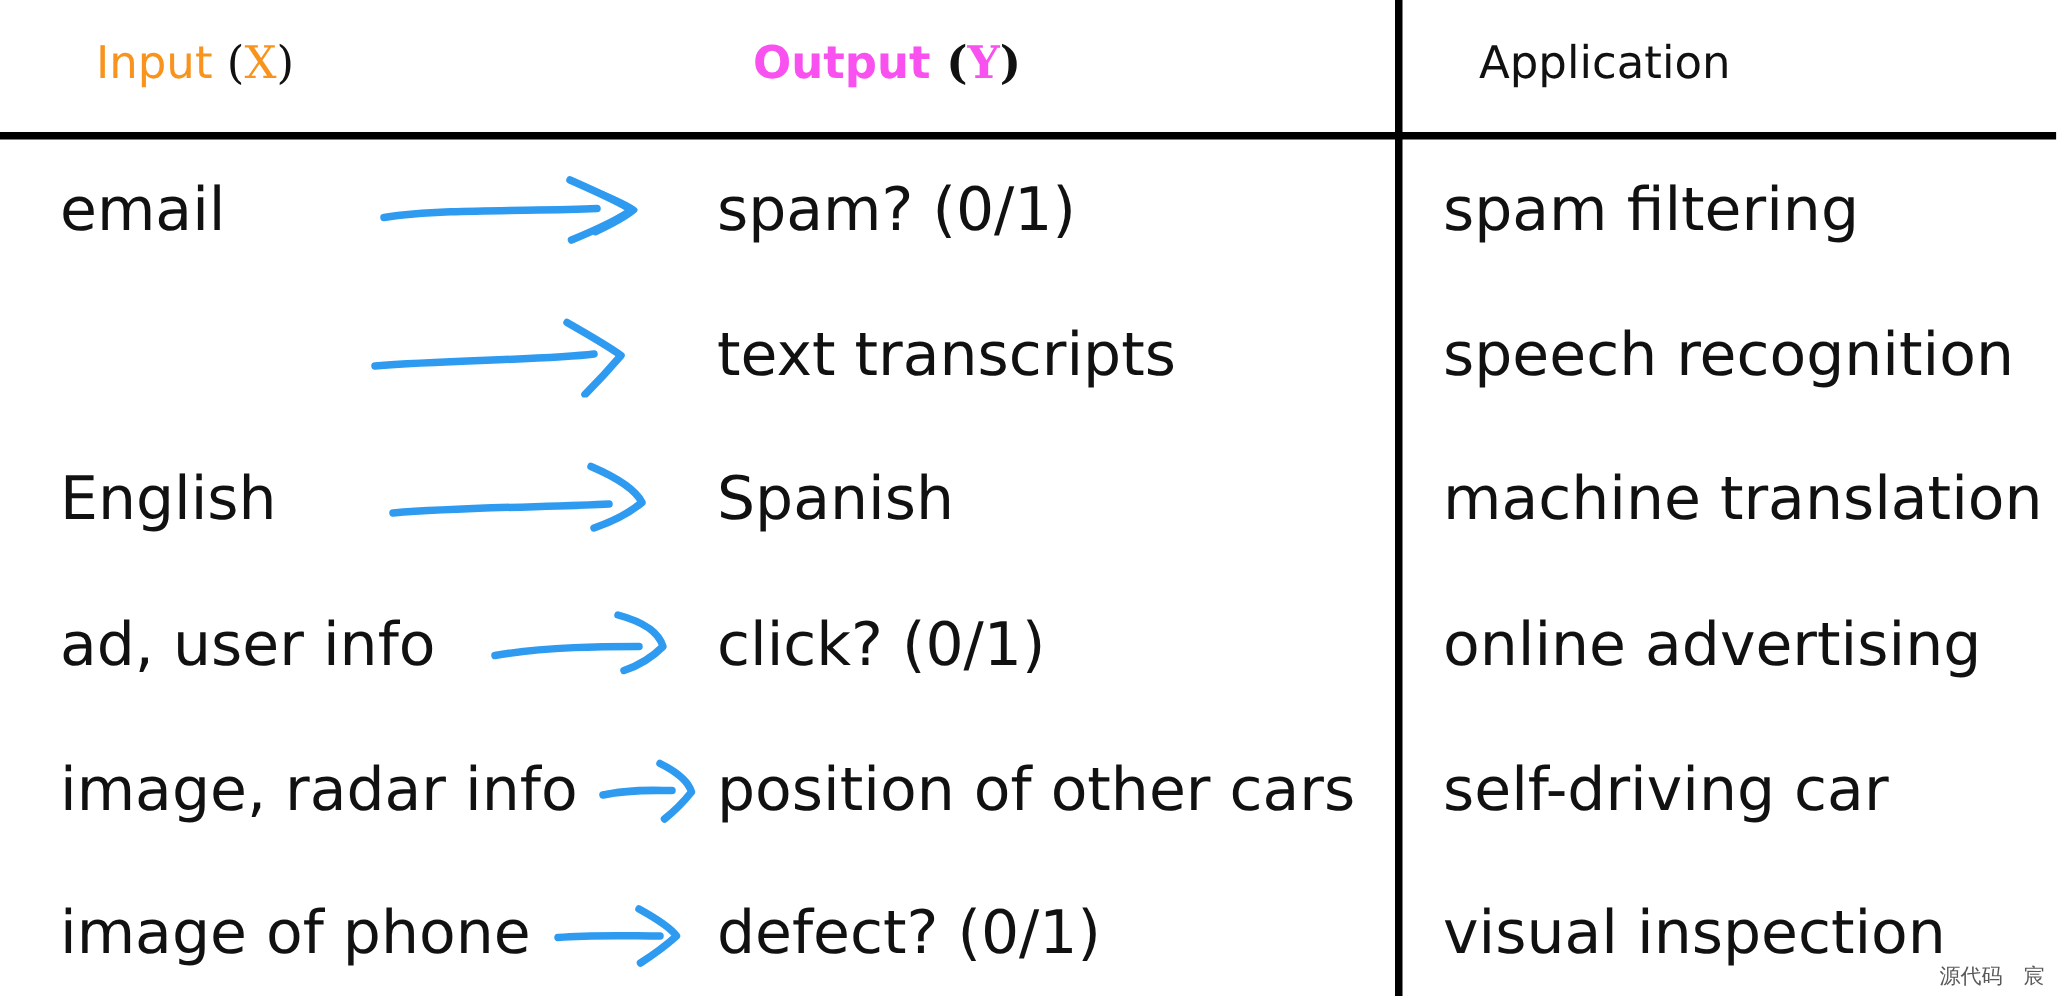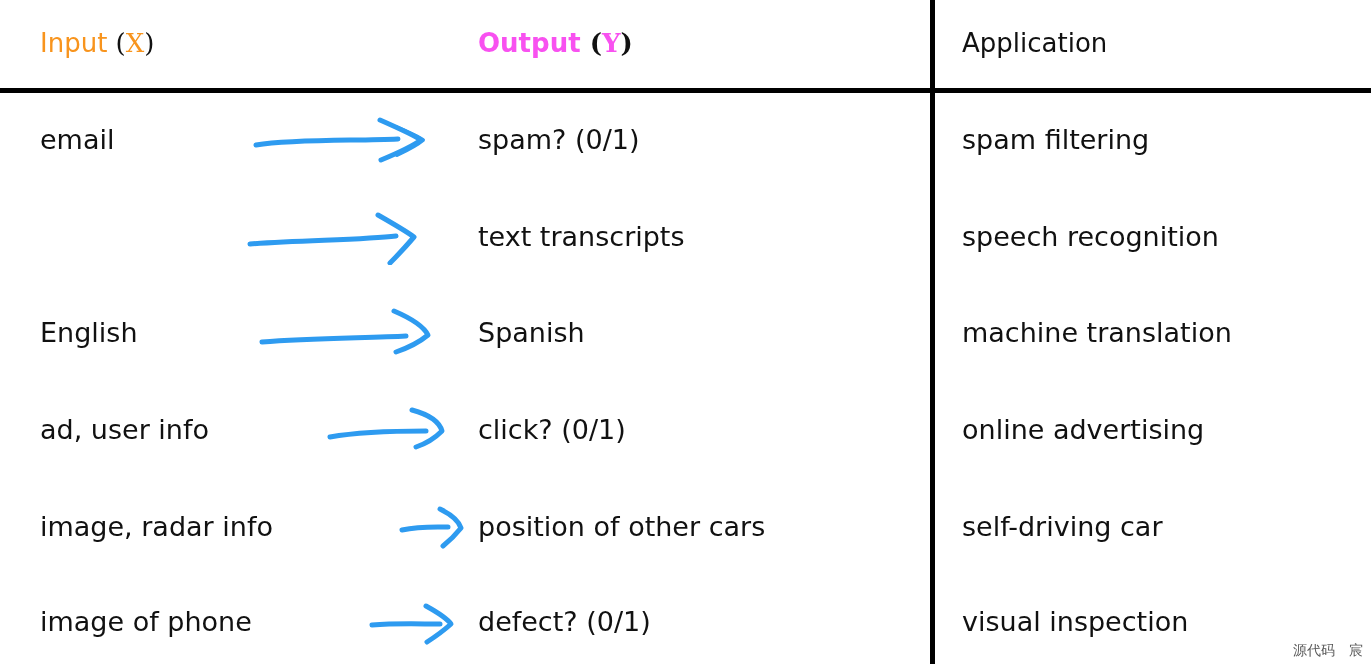--- a/index.html
+++ b/index.html
@@ -15,29 +15,29 @@
     position:relative;
     width:1371px;height:664px;
     background:#ffffff;
     overflow:hidden;
     font-family:"DejaVu Sans","Liberation Sans",sans-serif;
     color:var(--text-color);
   }
   .abs{position:absolute;}
   .rule-h{left:0;top:88px;width:1371px;height:5px;background:var(--rule-color);}
   .rule-v{left:930px;top:0;width:5px;height:664px;background:var(--rule-color);}
-  .hdr{top:14px;height:58px;line-height:58px;font-size:26px;white-space:nowrap;}
+  .hdr{top:14px;height:58px;line-height:58px;font-size:30px;white-space:nowrap;margin-left:24px;}
   .hdr-input{left:40px;color:var(--input-accent);}
   .hdr-output{left:478px;color:var(--output-accent);font-weight:bold;}
   .hdr-app{left:962px;color:var(--text-color);}
   .paren{color:var(--text-color);font-family:"DejaVu Serif","Liberation Serif",serif;}
   .var{font-family:"DejaVu Serif","Liberation Serif",serif;}
   .hdr-input .var{color:var(--input-accent);}
   .hdr-output .var{color:var(--output-accent);}
-  .row-cell{height:56px;line-height:56px;font-size:27px;white-space:nowrap;color:var(--text-color);}
+  .row-cell{height:56px;line-height:56px;font-size:40px;white-space:nowrap;color:var(--text-color);}
   .col-in{left:40px;}
   .col-out{left:478px;}
   .col-app{left:962px;}
   .arrow{height:56px;}
   .arrow path{stroke:var(--arrow-blue);stroke-width:5;fill:none;stroke-linecap:round;stroke-linejoin:round;}
   .arrow path.thin{stroke-width:4;}
   .watermark{right:8px;bottom:4px;font-size:14px;color:var(--watermark-gray);white-space:nowrap;margin-top:47px;}
 </style>
 </head>
 <body>

